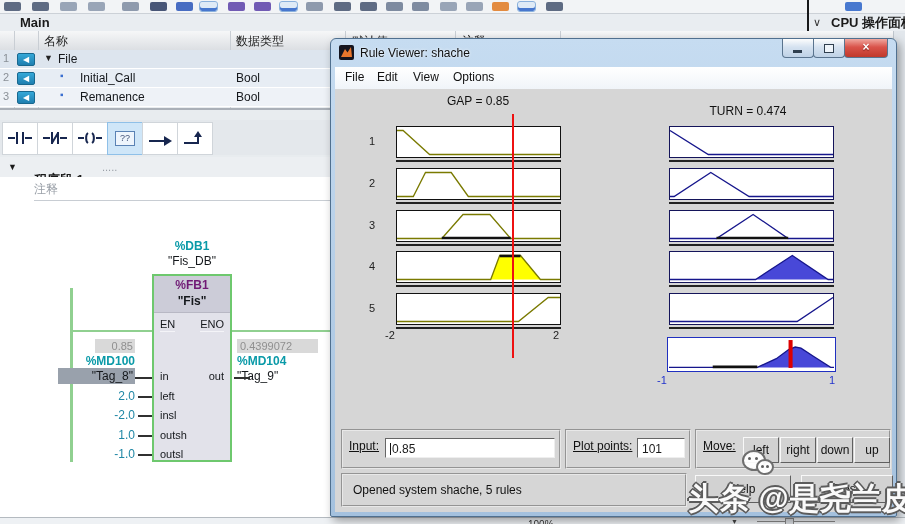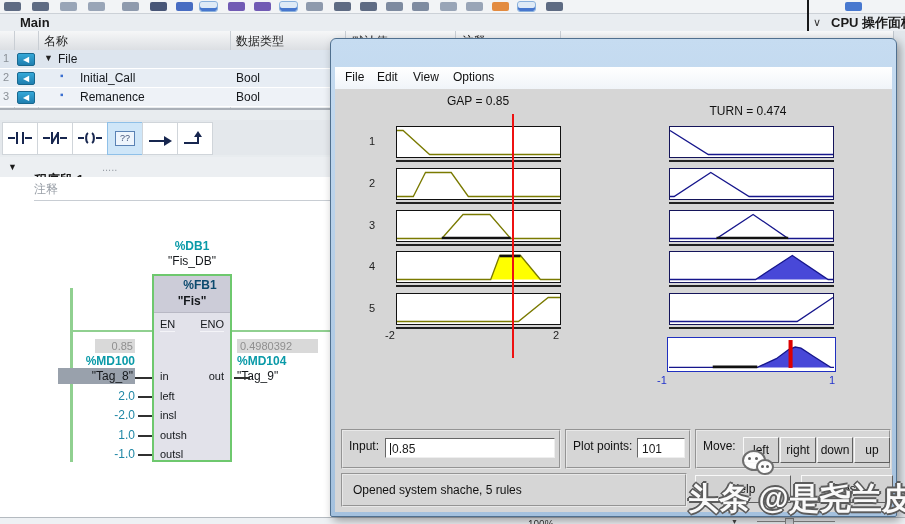--- a/index.html
+++ b/index.html
@@ -41,21 +41,21 @@
   .editor{position:absolute;left:0;top:177px;width:905px;height:340px;background:#fff;}
   .comment-ph{position:absolute;left:34px;top:4px;font-size:12px;color:#9aa0a8;}
   .comment-line{position:absolute;left:34px;top:23px;width:296px;height:1px;background:#c8cdd3;}
   .rail{position:absolute;left:70px;top:111px;width:3px;height:174px;background:#90d090;}
   .wire-g{position:absolute;height:2px;background:#90d090;}
   .wire-b{position:absolute;height:2px;background:#303030;}
   .db-op{position:absolute;left:152px;top:62px;width:80px;text-align:center;font-size:12px;font-weight:bold;color:#0a9aa8;}
   .db-name{position:absolute;left:146px;top:77px;width:92px;text-align:center;font-size:12px;color:#15181c;}
   .fb-block{position:absolute;left:152px;top:97px;width:80px;height:188px;background:#e2e2ea;border:2px solid #6ec86e;box-sizing:border-box;}
   .fb-head{position:absolute;left:0;top:0;right:0;height:36px;background:#ccccd8;border-bottom:1px solid #b8b8c4;}
-  .fb-op{position:absolute;left:8px;top:2px;width:100%;text-align:center;font-size:12px;font-weight:bold;color:#0c4a6e;}
+  .fb-op{position:absolute;left:0;top:2px;width:100%;text-align:center;font-size:12px;font-weight:bold;color:#701a75;}
   .fb-name{position:absolute;left:0;top:18px;width:100%;text-align:center;font-size:12px;font-weight:bold;color:#15181c;}
   .pin{position:absolute;font-size:11px;color:#15181c;}
   .pin.l{left:6px;} .pin.r{right:6px;}
   .pin.en{border-bottom:1px solid #f4f4f8;padding-bottom:1px;}
   .mon-box{position:absolute;height:14px;background:#d9d9d9;color:#8f8f8f;font-size:11px;line-height:14px;}
   .operand{position:absolute;font-size:12px;font-weight:bold;color:#0a9aa8;}
   .tagname{position:absolute;font-size:12px;color:#15181c;}
   .tag-sel{background:#99a1ac;padding:1px 2px;}
   .const{position:absolute;font-size:12px;color:#1f87a5;text-align:right;width:60px;}
   .tia-status{position:absolute;left:0;top:517px;width:905px;height:7px;background:#eef1f4;border-top:1px solid #b4bac0;}
@@ -87,21 +87,21 @@
   .mf-num{position:absolute;left:20px;width:20px;text-align:right;font-size:11px;color:#222;}
   .mf-plot{position:absolute;width:163px;height:30px;background:#fff;border:1px solid #111;}
   .mf-plot::after{content:"";position:absolute;left:-1px;right:-1px;bottom:-5px;height:2px;background:#222;}
   .mf-plot.out{border-color:#14145a;}
   .agg-wrap{position:absolute;left:332px;top:248px;width:167px;height:33px;border:1px solid #2030c0;background:#fff;}
   .agg-wrap .mf-plot{left:1px;top:1px;border:none;} .agg-wrap .mf-plot::after{display:none;}
   .axis{position:absolute;font-size:11px;color:#222;}
   .axis.blue{color:#2233cc;}
   .redline{position:absolute;top:25px;width:2px;height:244px;background:#ee1111;z-index:2;}
   .grp{position:absolute;border:2px groove #e8e8e8;box-sizing:border-box;}
-  .grp-label{position:absolute;left:6px;top:8px;font-size:12px;color:#111;}
+  .grp-label{position:absolute;left:6px;top:8px;font-size:12px;color:#111;text-decoration:underline;}
   .tfield{position:absolute;height:20px;background:#fff;border:1px solid;border-color:#666 #eee #eee #666;
           font-size:12px;line-height:20px;padding-left:4px;box-sizing:border-box;}
   .caret{display:inline-block;width:1px;height:12px;background:#111;vertical-align:-2px;margin-right:1px;}
   .pbtn{position:absolute;background:#d2d2d2;border:1px solid;border-color:#f8f8f8 #606060 #606060 #f8f8f8;
         font-size:12px;text-align:center;color:#111;}
   .status-text{position:absolute;left:10px;top:8px;font-size:12px;color:#111;}
   
   .wm{position:absolute;z-index:20;pointer-events:none;}
   .wm-back{left:770px;top:456px;font-size:30px;font-weight:bold;color:rgba(255,255,255,.22);
            -webkit-text-stroke:1.2px rgba(150,150,150,.8);letter-spacing:2px;white-space:nowrap;}
@@ -260,36 +260,55 @@
 
     <span class="const" style="left:75px;top:212px">2.0</span>
     <div class="wire-b" style="left:138px;top:219px;width:14px"></div>
     <span class="const" style="left:75px;top:231px">-2.0</span>
     <div class="wire-b" style="left:138px;top:238px;width:14px"></div>
     <span class="const" style="left:75px;top:251px">1.0</span>
     <div class="wire-b" style="left:138px;top:258px;width:14px"></div>
     <span class="const" style="left:75px;top:270px">-1.0</span>
     <div class="wire-b" style="left:138px;top:277px;width:14px"></div>
 
-    <span class="mon-box" style="left:237px;top:162px;width:78px;padding-left:3px">0.4980392</span>
+    <span class="mon-box" style="left:237px;top:162px;width:78px;padding-left:3px">0.4399072</span>
     <span class="operand" style="left:237px;top:177px">%MD104</span>
     <span class="tagname" style="left:237px;top:192px">"Tag_9"</span>
     <div class="wire-b" style="left:234px;top:200px;width:16px"></div>
   </div>
 
   <div class="rscroll"></div>
 
   <div class="tia-status">
     <span class="zoom-pct">100%</span>
     <span class="zoom-dd">▼</span>
     <div class="zoom-slider"></div>
     <div class="zoom-thumb"></div>
   </div>
 
   <div class="rv-window">
+    <div class="rv-titlebar">
+      <span class="ml-icon">
+        <svg width="15" height="15" viewBox="0 0 15 15">
+            <polygon points="2,12 6,4 8.5,7.5 12,2 13,12" fill="#e8762c"></polygon>
+          </svg>
+      </span>
+      <span class="rv-title">Rule Viewer: shache</span>
+      <span class="cap-btns">
+        <span class="cap min">
+            <i></i>
+          </span>
+        <span class="cap max">
+            <i></i>
+          </span>
+        <span class="cap close">
+            <b>×</b>
+          </span>
+      </span>
+    </div>
     <div class="rv-menubar">
       <span class="menu-item" style="left:10px">File</span>
       <span class="menu-item" style="left:42px">Edit</span>
       <span class="menu-item" style="left:78px">View</span>
       <span class="menu-item" style="left:118px">Options</span>
     </div>
     <div class="rv-client">
       <span class="hdr-label" style="left:60px;top:5px">GAP = 0.85</span>
       <span class="hdr-label" style="left:330px;top:15px">TURN = 0.474</span>
 

